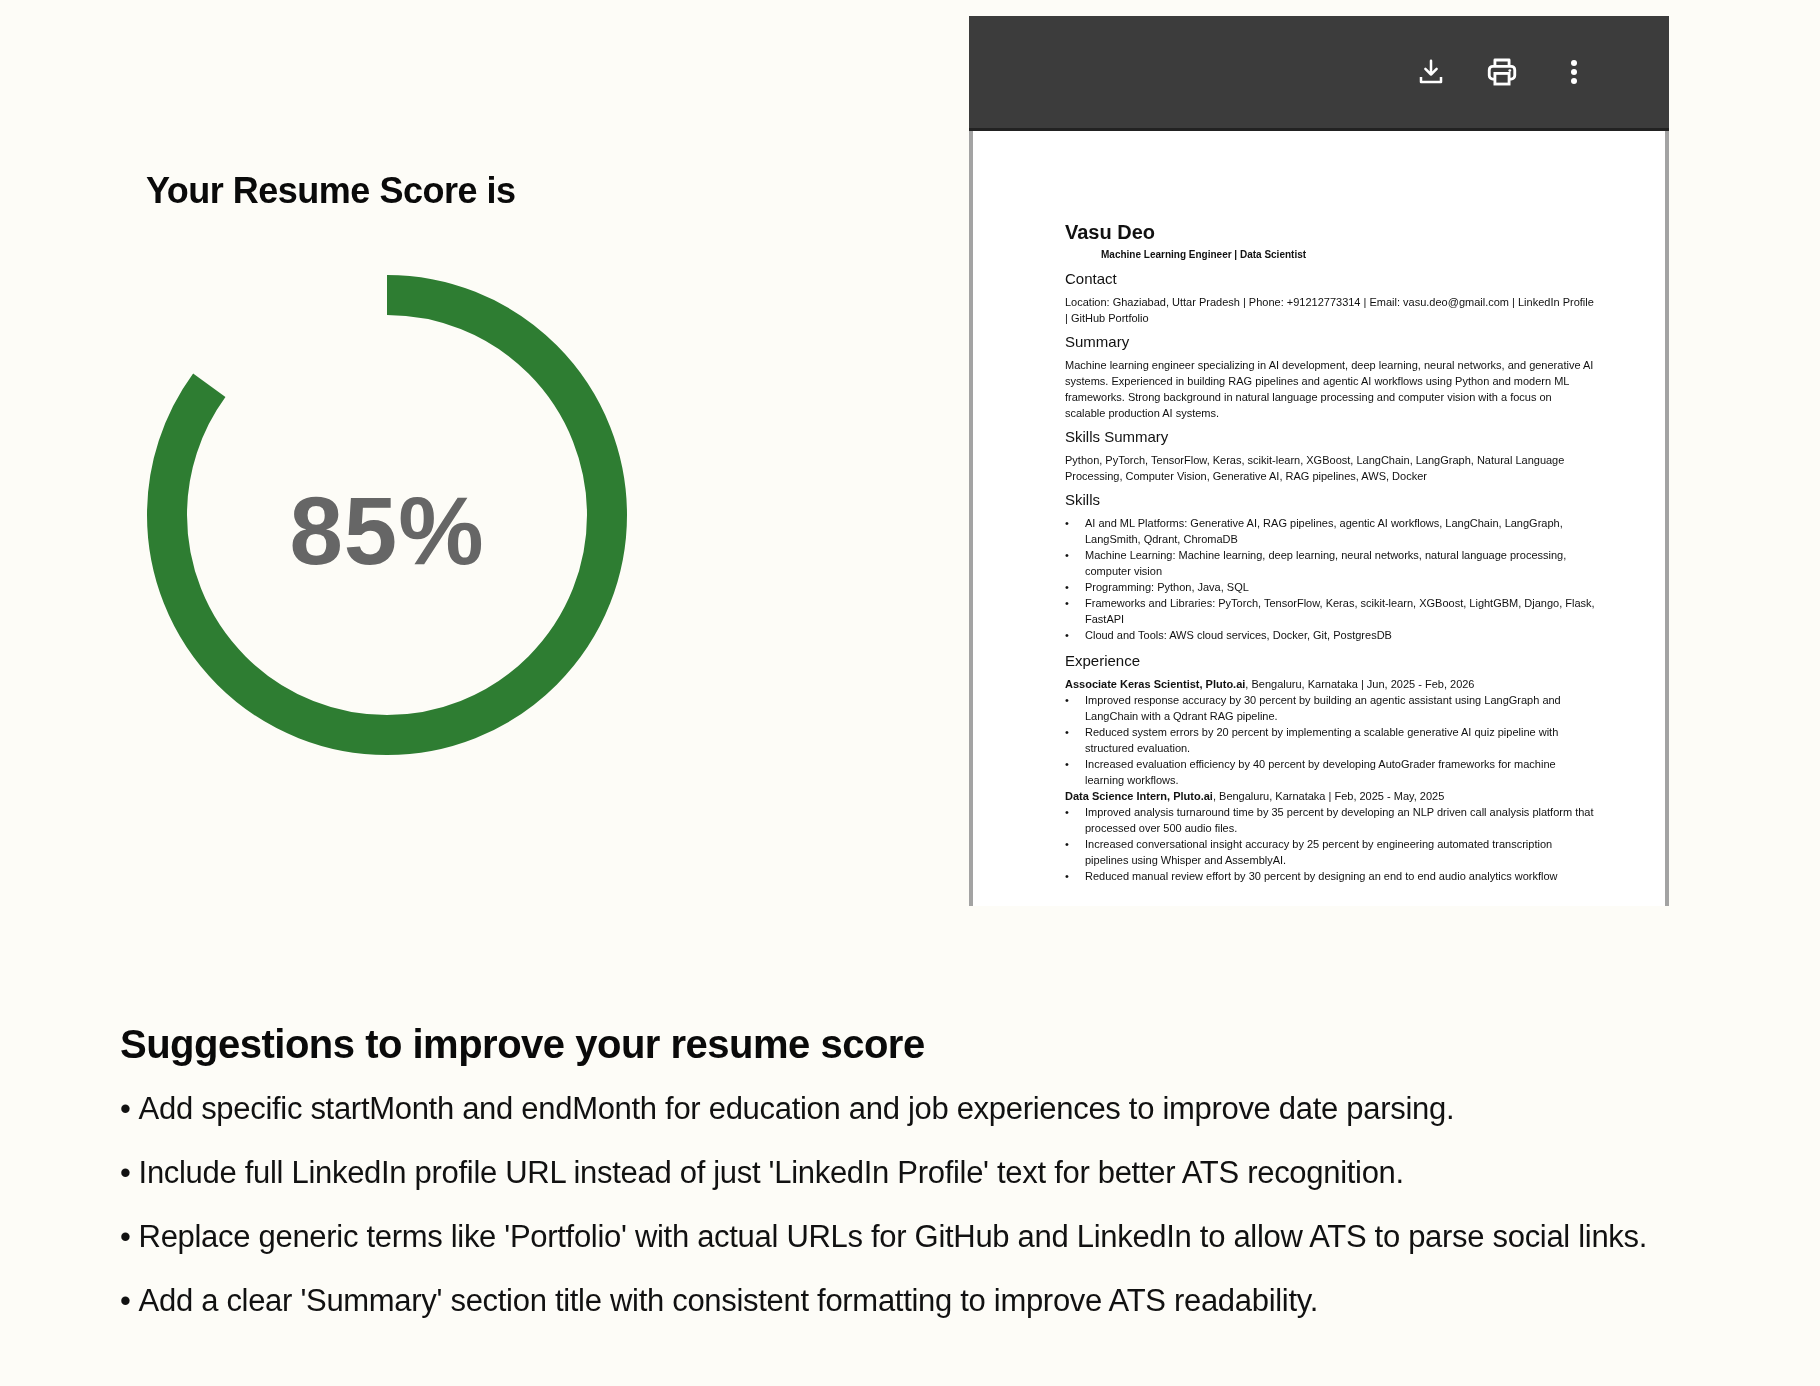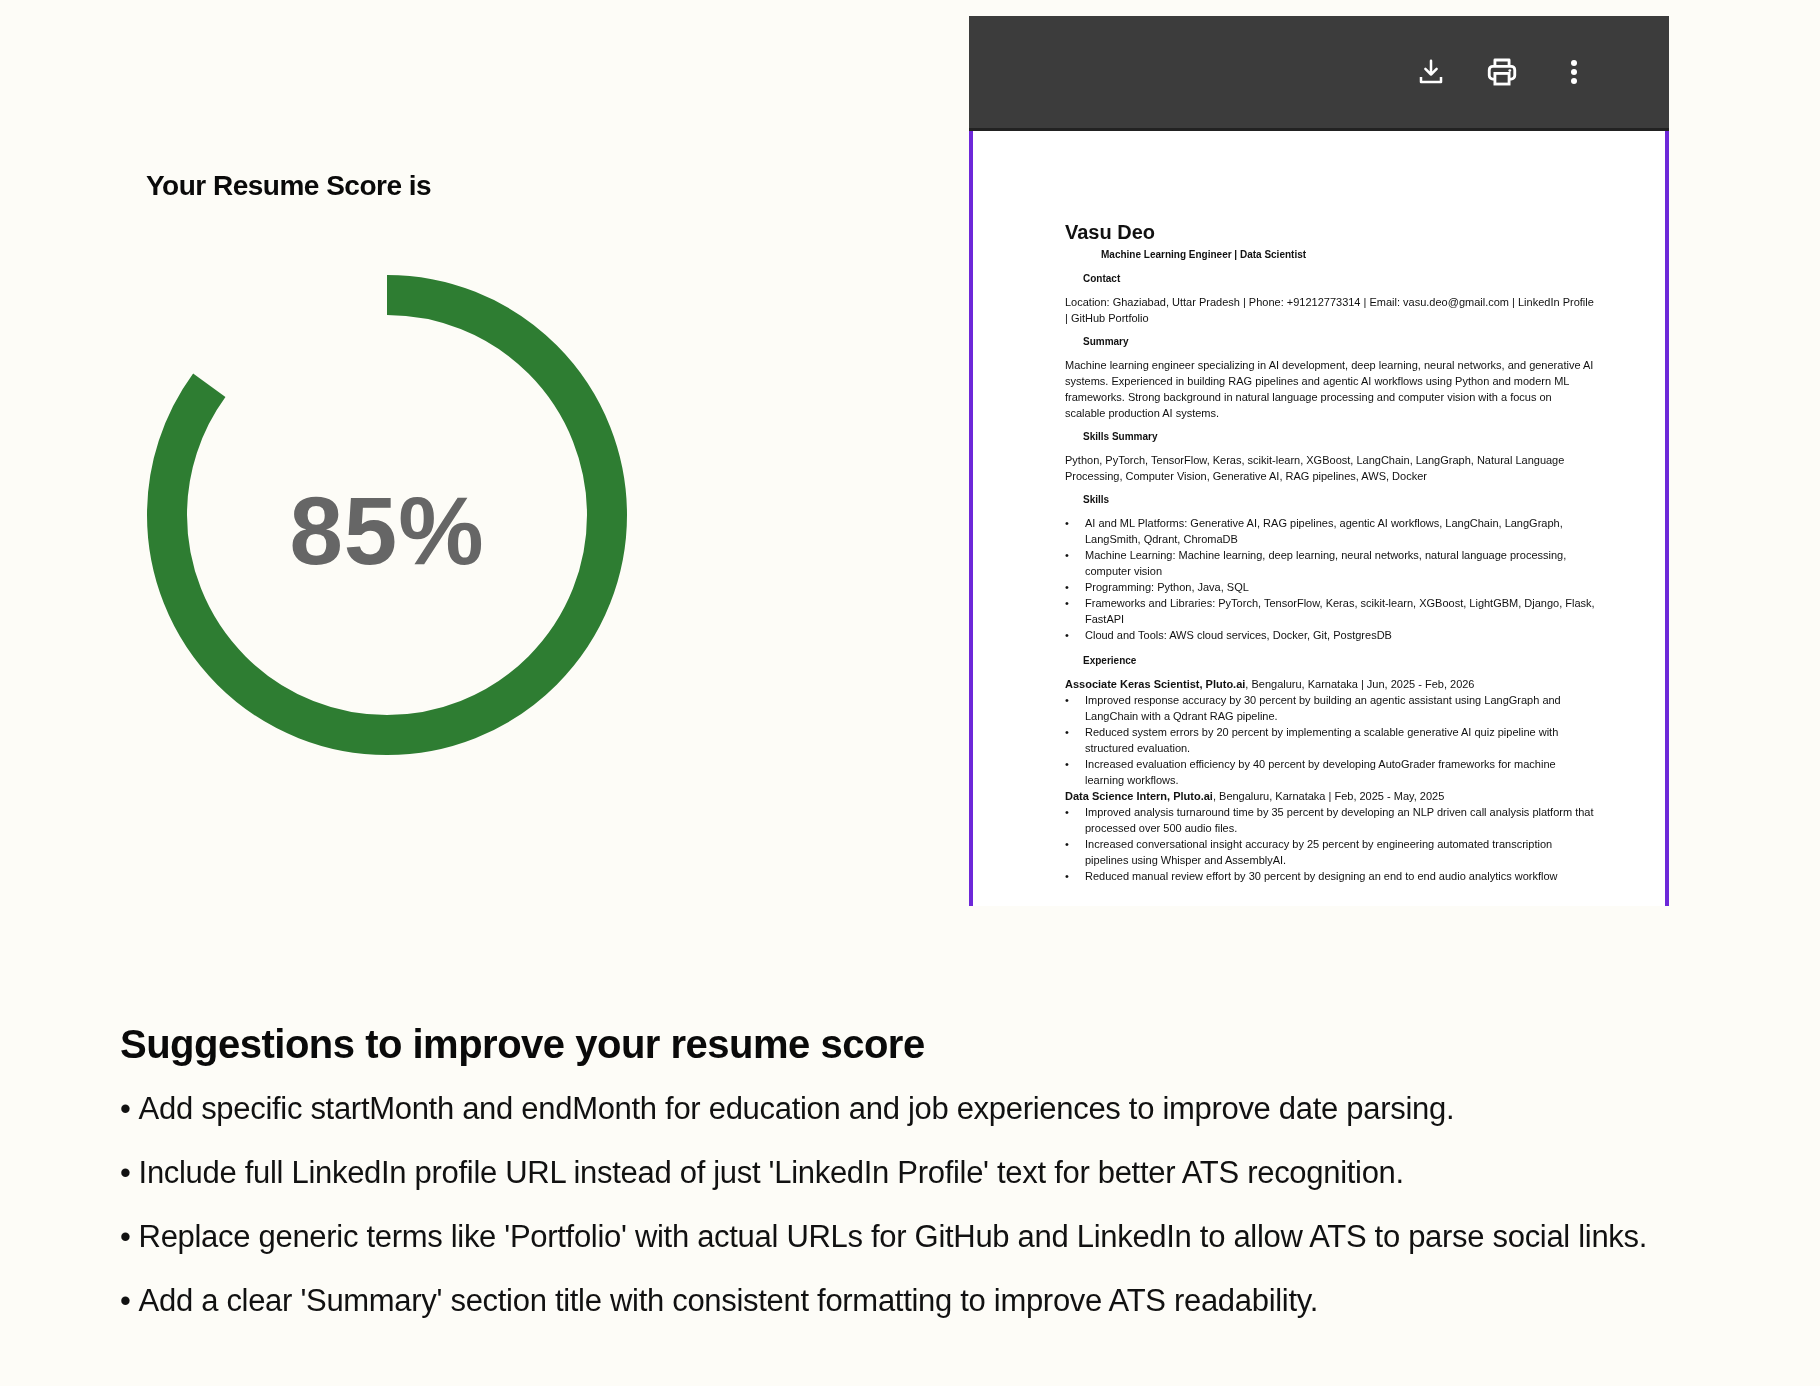--- a/index.html
+++ b/index.html
@@ -15,21 +15,21 @@
   .page {
     position: relative;
     width: 1820px;
     height: 1386px;
   }
   
   .score-title {
     position: absolute;
     left: 146px;
     top: 170px;
-    font-size: 28px;
+    font-size: 36px;
     font-weight: 700;
     letter-spacing: -0.5px;
     color: #0a0a0a;
     margin: 0;
   }
   .donut-wrap {
     position: absolute;
     left: 146px;
     top: 274px;
     width: 482px;
@@ -50,21 +50,21 @@
     letter-spacing: 1px;
   }
 
   
   .pdf-viewer {
     position: absolute;
     left: 969px;
     top: 16px;
     width: 700px;
     height: 890px;
-    background: #6d28d9;
+    background: #a3a3a3;
     overflow: hidden;
   }
   .pdf-toolbar {
     height: 112px;
     background: #3C3C3C;
     position: relative;
     border-bottom: 3px solid #222;
   }
   .pdf-toolbar .tb-btn {
     position: absolute;
@@ -109,23 +109,23 @@
     line-height: 24px;
     margin: 0 0 3px 0;
   }
   .resume .r-role {
     font-size: 10px;
     font-weight: 700;
     margin: 0 0 0 0;
     padding-left: 36px;
   }
   .resume .r-h {
-    font-size: 10px;
-    font-weight: 700;
-    margin: 8px 0 7px 18px;
+    font-size: 15px;
+    font-weight: 400;
+    margin: 8px 0 7px 0;
     line-height: 16px;
   }
   .resume p { margin: 0 0 8px 0; }
   .resume ul {
     margin: 0 0 6px 0;
     padding-left: 20px;
     list-style: none;
   }
   .resume ul li {
     position: relative;

